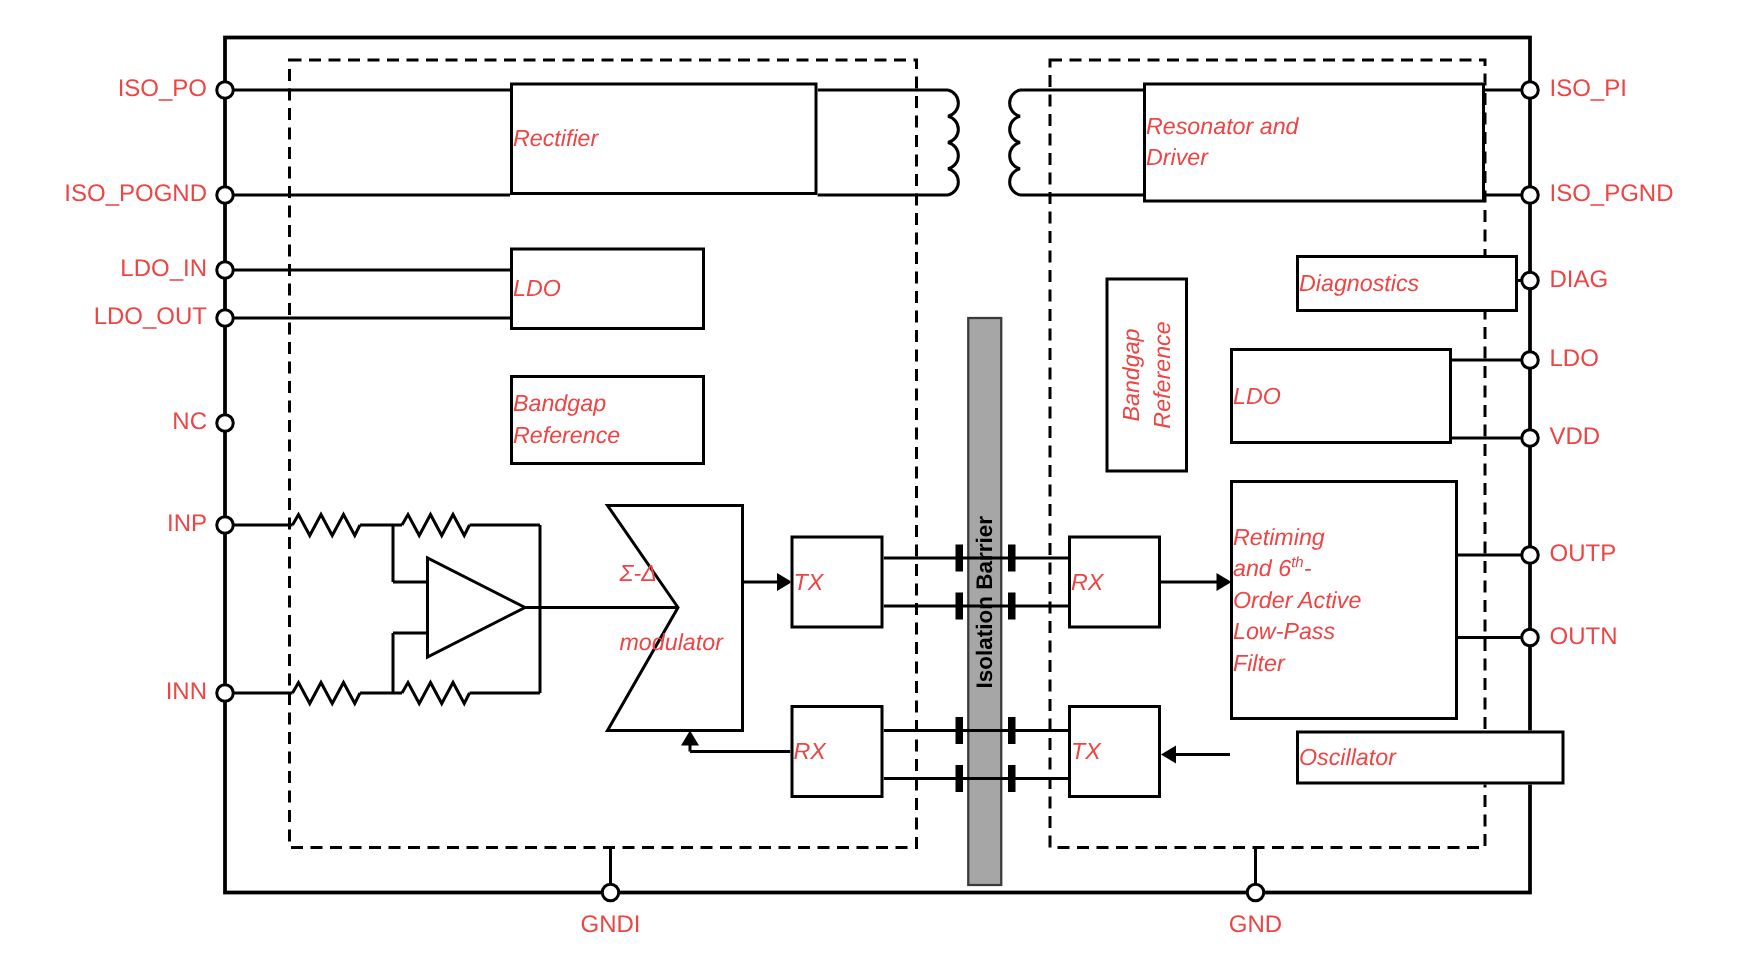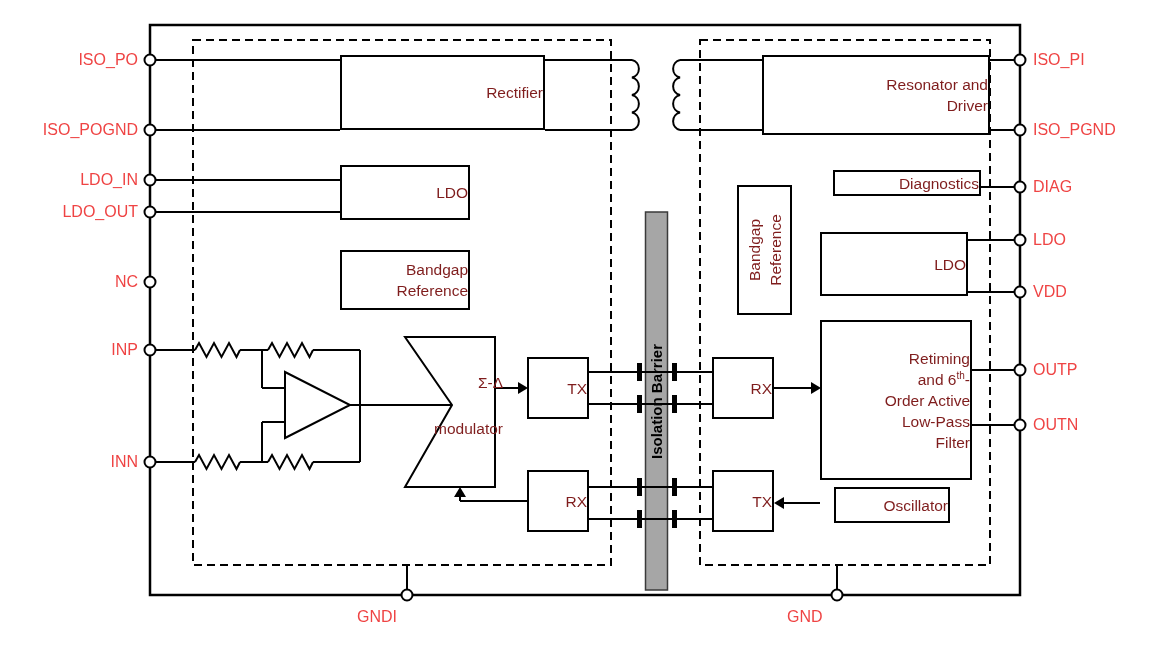--- a/index.html
+++ b/index.html
@@ -7,25 +7,25 @@
     position:relative;width:1158px;height:650px;background:#ffffff;
     font-family:"Liberation Sans", sans-serif;color:#000;overflow:hidden;
   }
   .layer-svg{position:absolute;left:0;top:0;z-index:1;}
   .pin-label{
     position:absolute;font-size:16px;line-height:22px;height:22px;z-index:2;
     color:#ef4444;white-space:nowrap;
   }
   .pin-left{left:18px;width:120px;text-align:right;}
   .pin-right{left:1033px;width:130px;text-align:left;}
-  .pin-bottom{width:100px;text-align:left;}
+  .pin-bottom{width:100px;text-align:center;}
   .block{
     position:absolute;box-sizing:border-box;border:2px solid #000;background:#fff;
-    display:flex;flex-direction:column;align-items:flex-end;justify-content:center;
-    font-size:15.5px;line-height:21px;text-align:center;z-index:2;color:#7f1d1d;
+    display:flex;flex-direction:column;align-items:flex-start;justify-content:center;
+    font-size:15.5px;line-height:21px;text-align:center;z-index:2;color:#ef4444;font-style:italic;
   }
   .no-bg{border:none;background:transparent;gap:25px;}
   .rot-wrap{display:flex;align-items:center;justify-content:center;width:100%;height:100%;}
   .rot-inner{transform:rotate(-90deg);white-space:nowrap;text-align:center;}
   .rot-inner .two-line{white-space:normal;width:130px;}
   .barrier-label{
     position:absolute;left:634px;top:212px;width:46px;height:378px;z-index:2;
     display:flex;align-items:center;justify-content:center;font-size:15px;font-weight:700;
   }
   .barrier-label .rot-inner{transform:rotate(-90deg);white-space:nowrap;}
@@ -211,39 +211,39 @@
     <div class="rot-wrap">
       <div class="rot-inner">
         <div class="two-line">
           <span>Bandgap</span><br>
           <span>Reference</span>
         </div>
       </div>
     </div>
   </div>
 
-  <div class="block" style="left:833px;top:170px;width:148px;height:26px">
+  <div class="block" style="left:864px;top:170px;width:148px;height:38px">
     <span>Diagnostics</span>
   </div>
 
   <div class="block" style="left:820px;top:232px;width:148px;height:64px">
     <span>LDO</span>
   </div>
 
   <div class="block" style="left:820px;top:320px;width:152px;height:160px">
     <span>Retiming</span>
     <span>
       <span>and 6</span><span class="sup">th</span><span>-</span>
     </span>
     <span>Order Active</span>
     <span>Low-Pass</span>
     <span>Filter</span>
   </div>
 
-  <div class="block" style="left:834px;top:487px;width:116px;height:36px">
+  <div class="block" style="left:864px;top:487px;width:179px;height:36px">
     <span>Oscillator</span>
   </div>
 
   <div class="barrier-label">
     <div class="rot-inner">
       <span>Isolation Barrier</span>
     </div>
   </div>
 
 </div>

